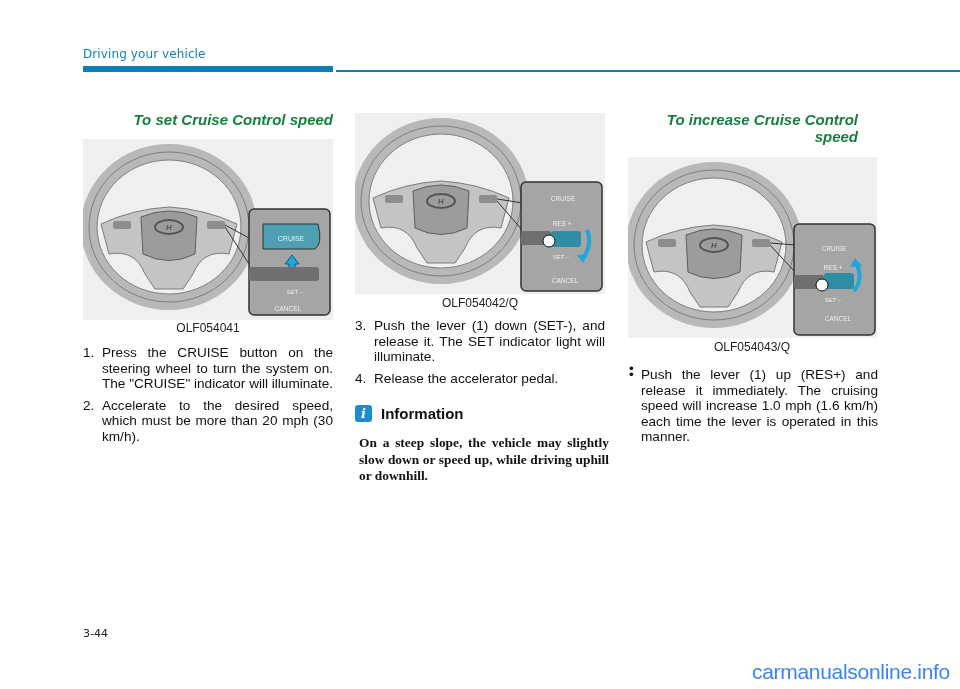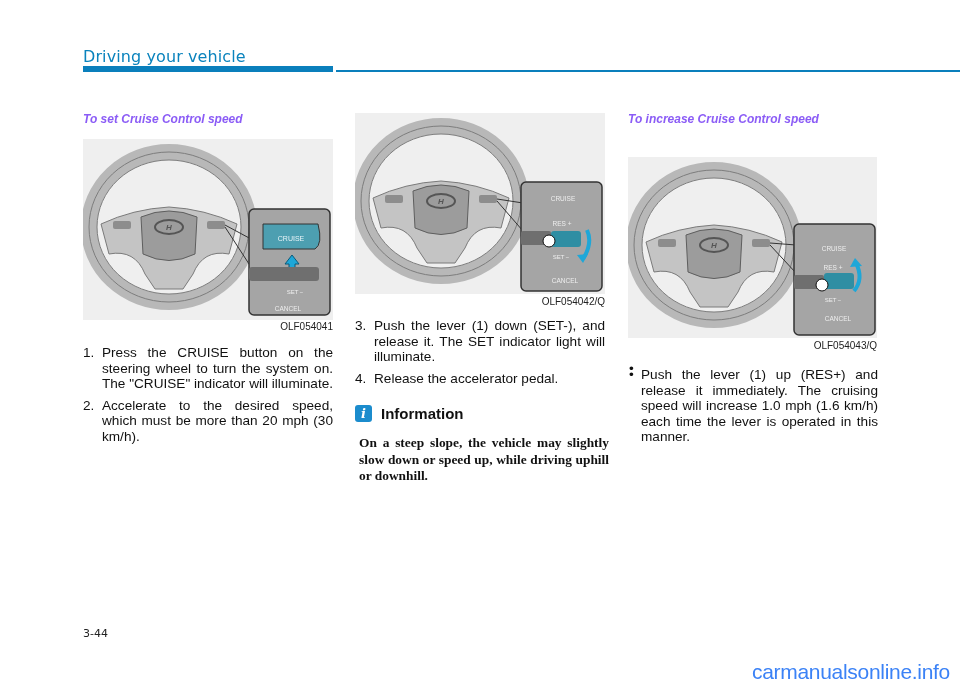--- a/index.html
+++ b/index.html
@@ -3,42 +3,42 @@
 <meta charset="utf-8">
 <style>
   html, body { margin: 0; padding: 0; }
   body {
     width: 960px; height: 689px; position: relative; overflow: hidden;
     background: #ffffff; color: #111;
     font-family: "Liberation Sans", sans-serif;
   }
   .header-title {
     position: absolute; left: 83px; top: 47px;
-    font-family: "DejaVu Sans", sans-serif; font-size: 16px;
+    font-family: "DejaVu Sans", sans-serif; font-size: 12px;
     color: #0a83bd; letter-spacing: 0.1px;
   }
   .header-bar-thick {
     position: absolute; left: 83px; top: 66px; width: 250px; height: 6px;
     background: #0a7fbc;
   }
   .header-bar-thin {
     position: absolute; left: 336px; top: 70px; width: 624px; height: 2px;
     background: #0a7fbc;
   }
   .section-title {
     position: absolute; font-weight: bold; font-style: italic;
-    font-size: 12px; line-height: 17px; color: #8b5cf6;
+    font-size: 15px; line-height: 17px; color: #15803d; text-align: right;
   }
   .figure {
     position: absolute; background: #efefef; overflow: hidden;
   }
   .figure svg { display: block; }
   .fig-code {
-    position: absolute; font-size: 10px; color: #222;
-    text-align: right; width: 250px;
+    position: absolute; font-size: 12px; color: #222;
+    text-align: center; width: 250px;
   }
   .steps {
     position: absolute; margin: 0; padding: 0; list-style: none;
     font-size: 13.6px; line-height: 15.5px; color: #111;
   }
   .steps li {
     position: relative; padding-left: 19px; margin-bottom: 6px;
     text-align: justify; text-align-last: left;
   }
   .steps li .num { position: absolute; left: 0; top: 0; }

